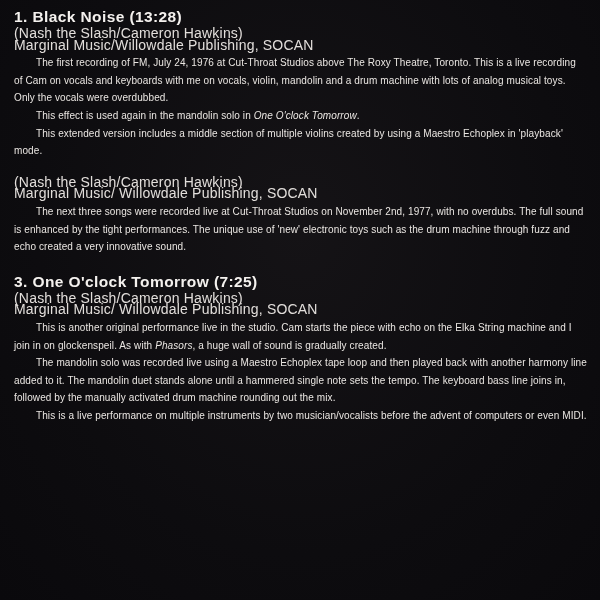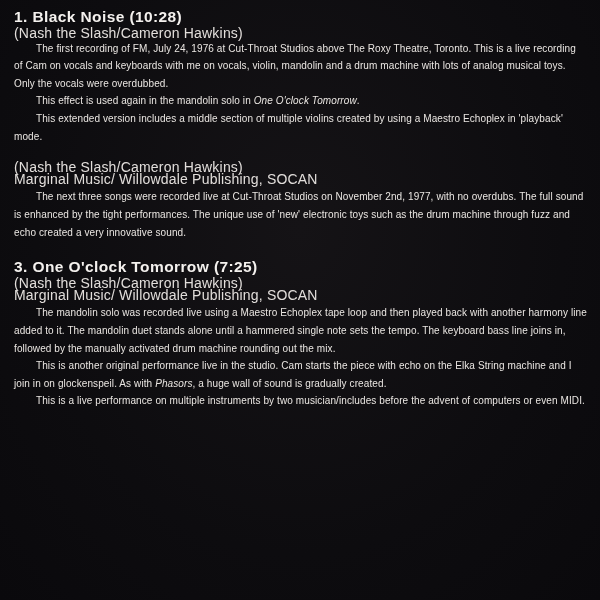--- a/index.html
+++ b/index.html
@@ -39,35 +39,36 @@
     text-align: left;
   }
   .body-par em { font-style: italic; }
 </style>
 </head>
 <body>
 
 <div class="page">
 
   <section class="track">
-    <h2 class="track-title">1. Black Noise  (10:28)</h2>
+    <h2 class="track-title">1. Black Noise  (13:28)</h2>
     <div class="credit">(Nash the Slash/Cameron Hawkins)</div>
+    <div class="credit publisher">Marginal Music/Willowdale Publishing, SOCAN</div>
     <p class="body-par"><span>The first recording of FM, July 24, 1976 at Cut-Throat Studios above The Roxy Theatre, Toronto. This is a live recording of Cam on vocals and keyboards with me on vocals, violin, mandolin and a drum machine with lots of analog musical toys. Only the vocals were overdubbed.</span></p>
     <p class="body-par"><span>This effect is used again in the mandolin solo in </span><em>One O'clock Tomorrow</em><span>.</span></p>
     <p class="body-par"><span>This extended version includes a middle section of multiple violins created by using a Maestro Echoplex in 'playback' mode.</span></p>
   </section>
 
   <section class="track">
     <div class="credit">(Nash the Slash/Cameron Hawkins)</div>
     <div class="credit publisher">Marginal Music/ Willowdale Publishing, SOCAN</div>
     <p class="body-par"><span>The next three songs were recorded live at Cut-Throat Studios on November 2nd, 1977, with no overdubs. The full sound is enhanced by the tight performances. The unique use of 'new' electronic toys such as the drum machine through fuzz and echo created a very innovative sound.</span></p>
   </section>
 
   <section class="track">
     <h2 class="track-title">3. One O'clock Tomorrow (7:25)</h2>
     <div class="credit">(Nash the Slash/Cameron Hawkins)</div>
     <div class="credit publisher">Marginal Music/ Willowdale Publishing, SOCAN</div>
+    <p class="body-par"><span>This is another original performance live in the studio. Cam starts the piece with echo on the Elka String machine and I join in on glockenspeil. As with </span><em>Phasors</em><span>, a huge wall of sound is gradually created.</span></p>
     <p class="body-par"><span>The mandolin solo was recorded live using a Maestro Echoplex tape loop and then played back with another harmony line added to it. The mandolin duet stands alone until a hammered single note sets the tempo.  The keyboard bass line joins in, followed by the manually activated drum machine rounding out the mix.</span></p>
-    <p class="body-par"><span>This is another original performance live in the studio. Cam starts the piece with echo on the Elka String machine and I join in on glockenspeil. As with </span><em>Phasors</em><span>, a huge wall of sound is gradually created.</span></p>
-    <p class="body-par"><span>This is a live performance on multiple instruments by two musician/includes before the advent of computers or even MIDI.</span></p>
+    <p class="body-par"><span>This is a live performance on multiple instruments by two musician/vocalists before the advent of computers or even MIDI.</span></p>
   </section>
 
 </div>
 
 </body></html>

